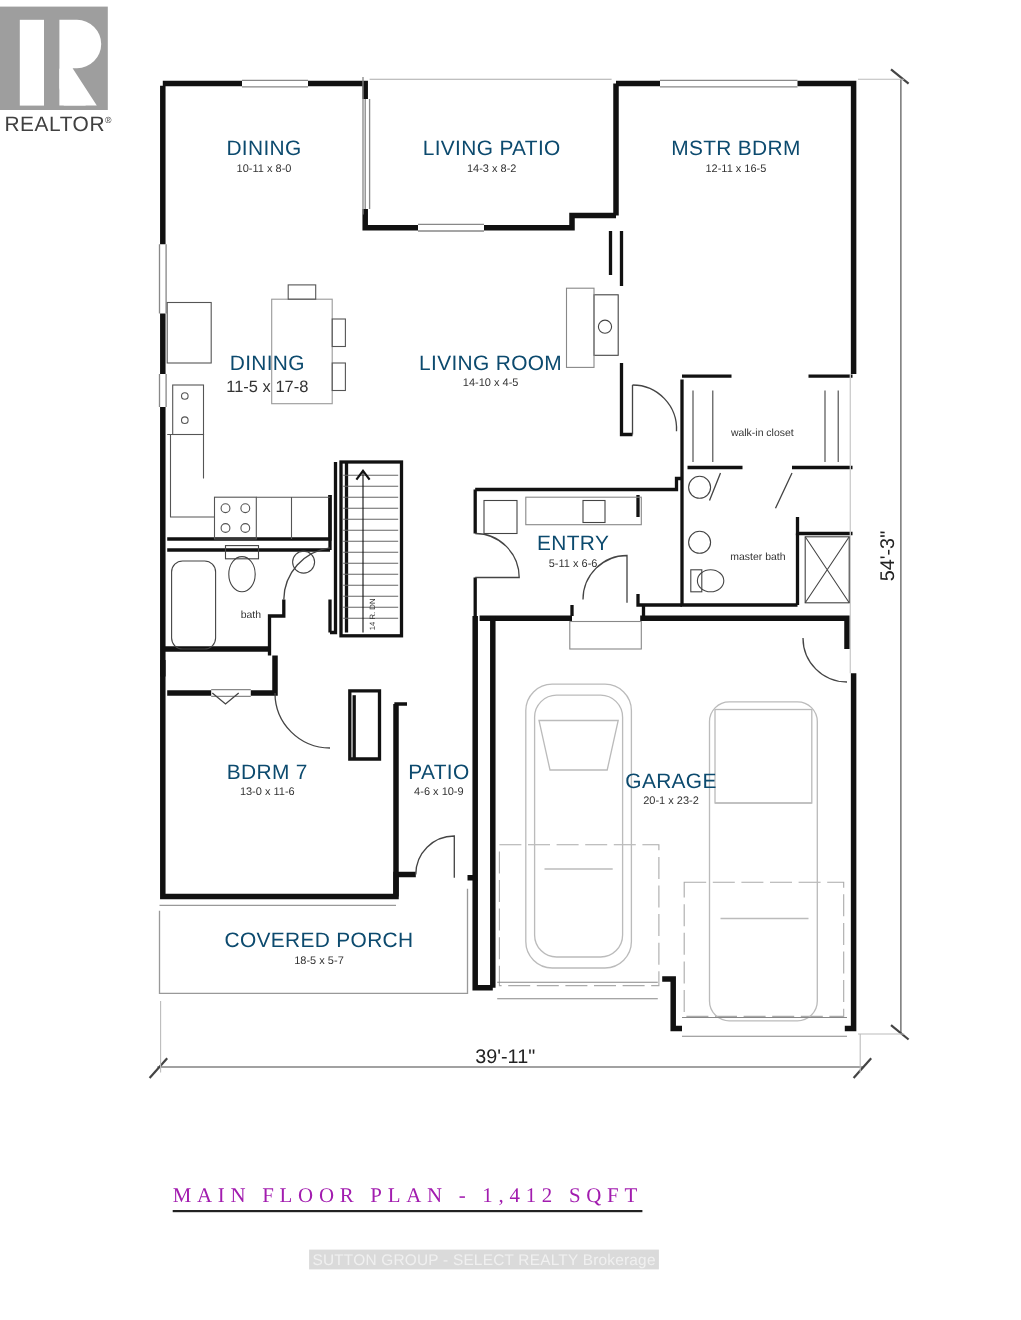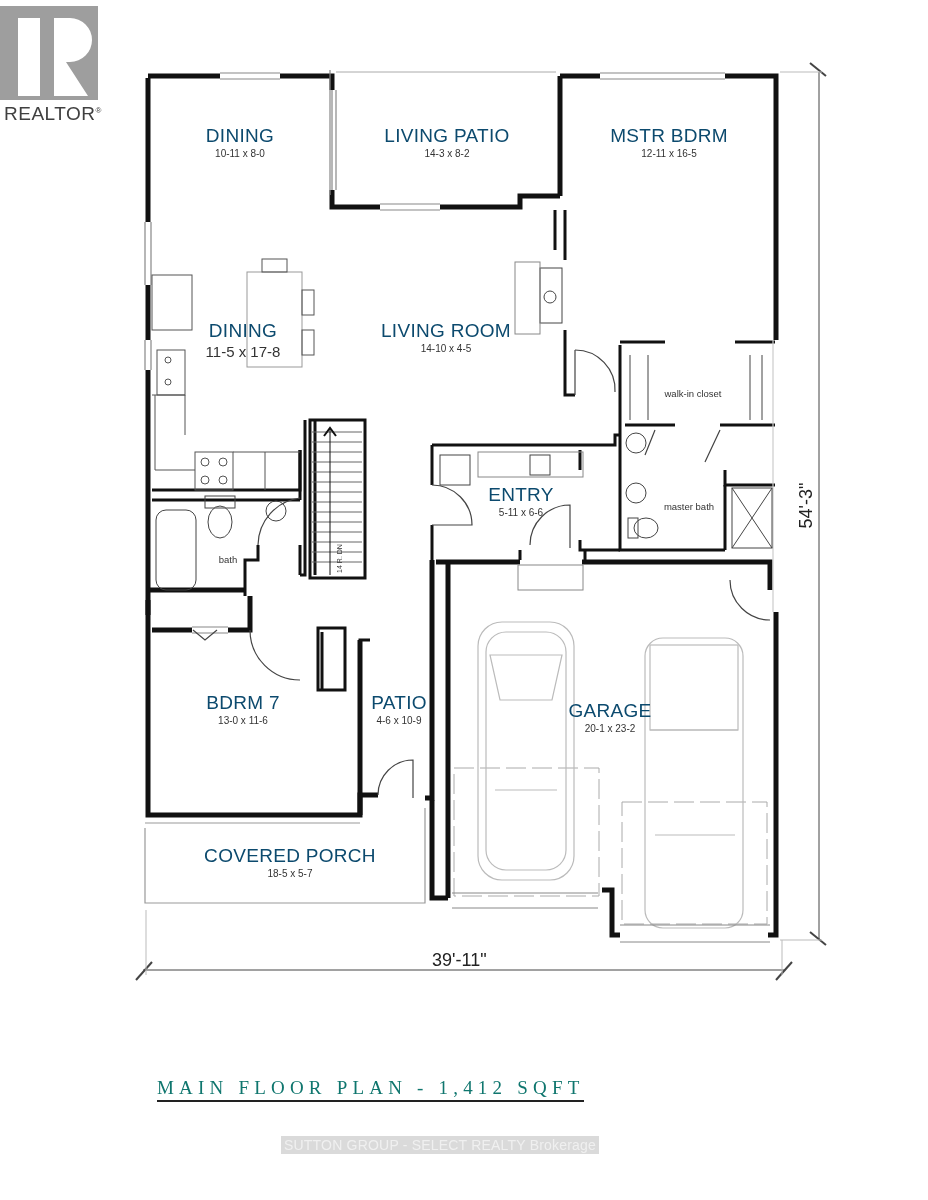--- a/index.html
+++ b/index.html
@@ -4,21 +4,21 @@
 <style>
   html,body{margin:0;padding:0;background:#ffffff;}
   body{width:928px;height:1200px;position:relative;overflow:hidden;font-family:"Liberation Serif",serif;color:#222;}
   #plan{position:absolute;left:0;top:0;width:928px;height:1200px;}
   .lbl{position:absolute;transform:translateX(-50%);text-align:center;white-space:nowrap;}
   .room-name{font-family:Liberation Sans, sans-serif;font-size:19px;color:#0c4a6e;letter-spacing:0.3px;}
   .room-dim{font-family:"Liberation Sans",sans-serif;font-size:10px;color:#333;margin-top:1px;}
   .small{font-family:"Liberation Sans",sans-serif;font-size:9.5px;color:#333;}
   .dim-text{position:absolute;font-family:"Liberation Sans",sans-serif;font-size:18px;color:#222;}
   #dim-vert{transform:rotate(-90deg);transform-origin:center;}
-  #title{position:absolute;left:157px;top:1078px;font-family:"Liberation Serif",serif;font-size:19px;letter-spacing:5.2px;color:#0f766e;border-bottom:2px solid #222;padding-bottom:2px;line-height:20px;}
+  #title{position:absolute;left:157px;top:1078px;font-family:"Liberation Serif",serif;font-size:19px;letter-spacing:5.2px;color:#a21caf;border-bottom:2px solid #222;padding-bottom:2px;line-height:20px;}
   #brokerage{position:absolute;left:281px;top:1136px;font-family:"Liberation Sans",sans-serif;font-size:14px;color:#f0f0f0;background:#dadada;padding:1px 3px;letter-spacing:0.2px;}
   #logo{position:absolute;left:0;top:0;width:120px;height:130px;}
   #logo-text{position:absolute;left:4px;top:103px;font-family:"Liberation Sans",sans-serif;font-size:19px;color:#404040;letter-spacing:0.5px;}
   #logo-text sup{font-size:8px;}
 </style>
 </head>
 <body>
 
 <div id="logo">
   <svg width="120" height="130" viewBox="0 0 120 130">

